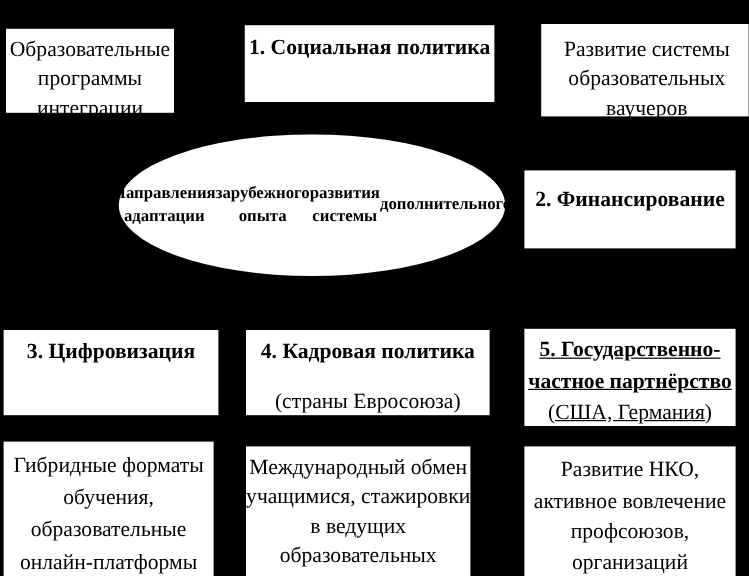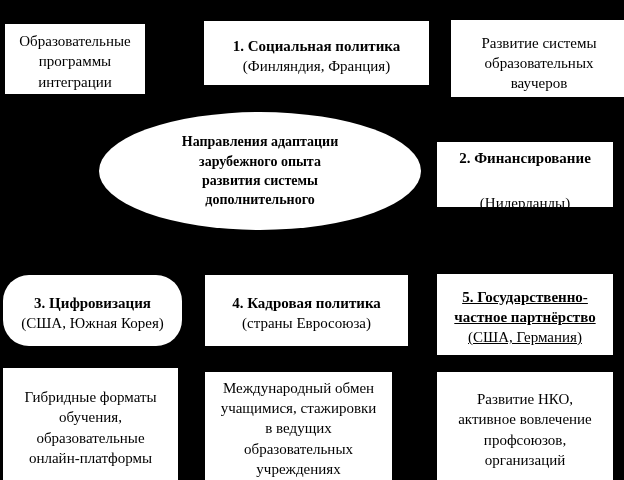--- a/index.html
+++ b/index.html
@@ -15,71 +15,70 @@
     overflow: hidden;
     font-family: "Liberation Serif", "DejaVu Serif", serif;
     color: #000000;
   }
   .node {
     position: absolute;
     background: #ffffff;
     display: flex;
     flex-direction: column;
     align-items: center;
-    justify-content: center;
+    justify-content: space-between;
     text-align: center;
-    font-size: 15px;
+    font-size: 18px;
     line-height: 1.35;
     box-sizing: border-box;
   }
   .node .bold { font-weight: bold; }
   .ellipse {
     position: absolute;
     left: 99px; top: 112px;
     width: 322px; height: 118px;
     background: #ffffff;
     border-radius: 50%;
     display: flex;
-    flex-direction: column;
+    flex-direction: row;
     align-items: center;
     justify-content: center;
     text-align: center;
     font-size: 14px;
     font-weight: bold;
     line-height: 1.38;
   }
   
   .box-integration { left: 5px;   top: 24px;  width: 140px; height: 70px; padding-top: 5px; }
-  .box-social      { left: 204px; top: 21px;  width: 225px; height: 64px; padding-top: 6px; }
+  .box-social      { left: 204px; top: 21px;  width: 208px; height: 64px; padding-top: 6px; }
   .box-vouchers    { left: 451px; top: 20px;  width: 176px; height: 77px; padding-top: 9px; }
   
   .box-financing   { left: 437px; top: 142px; width: 176px; height: 65px; padding-top: 12px; gap: 24px; }
   
-  .box-digital     { left: 3px;   top: 275px; width: 179px; height: 71px; padding-top: 5px; border-radius: 26px; }
+  .box-digital     { left: 3px;   top: 275px; width: 179px; height: 71px; padding-top: 5px; }
   .box-personnel   { left: 205px; top: 275px; width: 203px; height: 71px; padding-top: 5px; }
   .box-ppp         { left: 437px; top: 274px; width: 176px; height: 81px; padding-top: 5px; text-decoration: underline; }
   
   .box-hybrid      { left: 3px;   top: 368px; width: 175px; height: 112px; padding-top: 7px; }
   .box-exchange    { left: 205px; top: 372px; width: 187px; height: 108px; padding-top: 5px; }
   .box-ngo         { left: 437px; top: 372px; width: 176px; height: 108px; padding-top: 7px; }
 </style>
 </head>
 <body>
 
 <div class="stage">
 
   <div class="node box-integration">
     <div>Образовательные</div>
     <div>программы</div>
     <div>интеграции</div>
   </div>
 
   <div class="node box-social">
     <div class="bold">1. Социальная политика</div>
-    <div>(Финляндия, Франция)</div>
   </div>
 
   <div class="node box-vouchers">
     <div>Развитие системы</div>
     <div>образовательных</div>
     <div>ваучеров</div>
   </div>
 
   <div class="node box-financing">
     <div class="bold">2. Финансирование</div>
@@ -88,21 +87,20 @@
 
   <div class="ellipse">
     <div>Направления адаптации</div>
     <div>зарубежного опыта</div>
     <div>развития системы</div>
     <div>дополнительного</div>
   </div>
 
   <div class="node box-digital">
     <div class="bold">3. Цифровизация</div>
-    <div>(США, Южная Корея)</div>
   </div>
 
   <div class="node box-personnel">
     <div class="bold">4. Кадровая политика</div>
     <div>(страны Евросоюза)</div>
   </div>
 
   <div class="node box-ppp">
     <div class="bold">5. Государственно-</div>
     <div class="bold">частное партнёрство</div>

